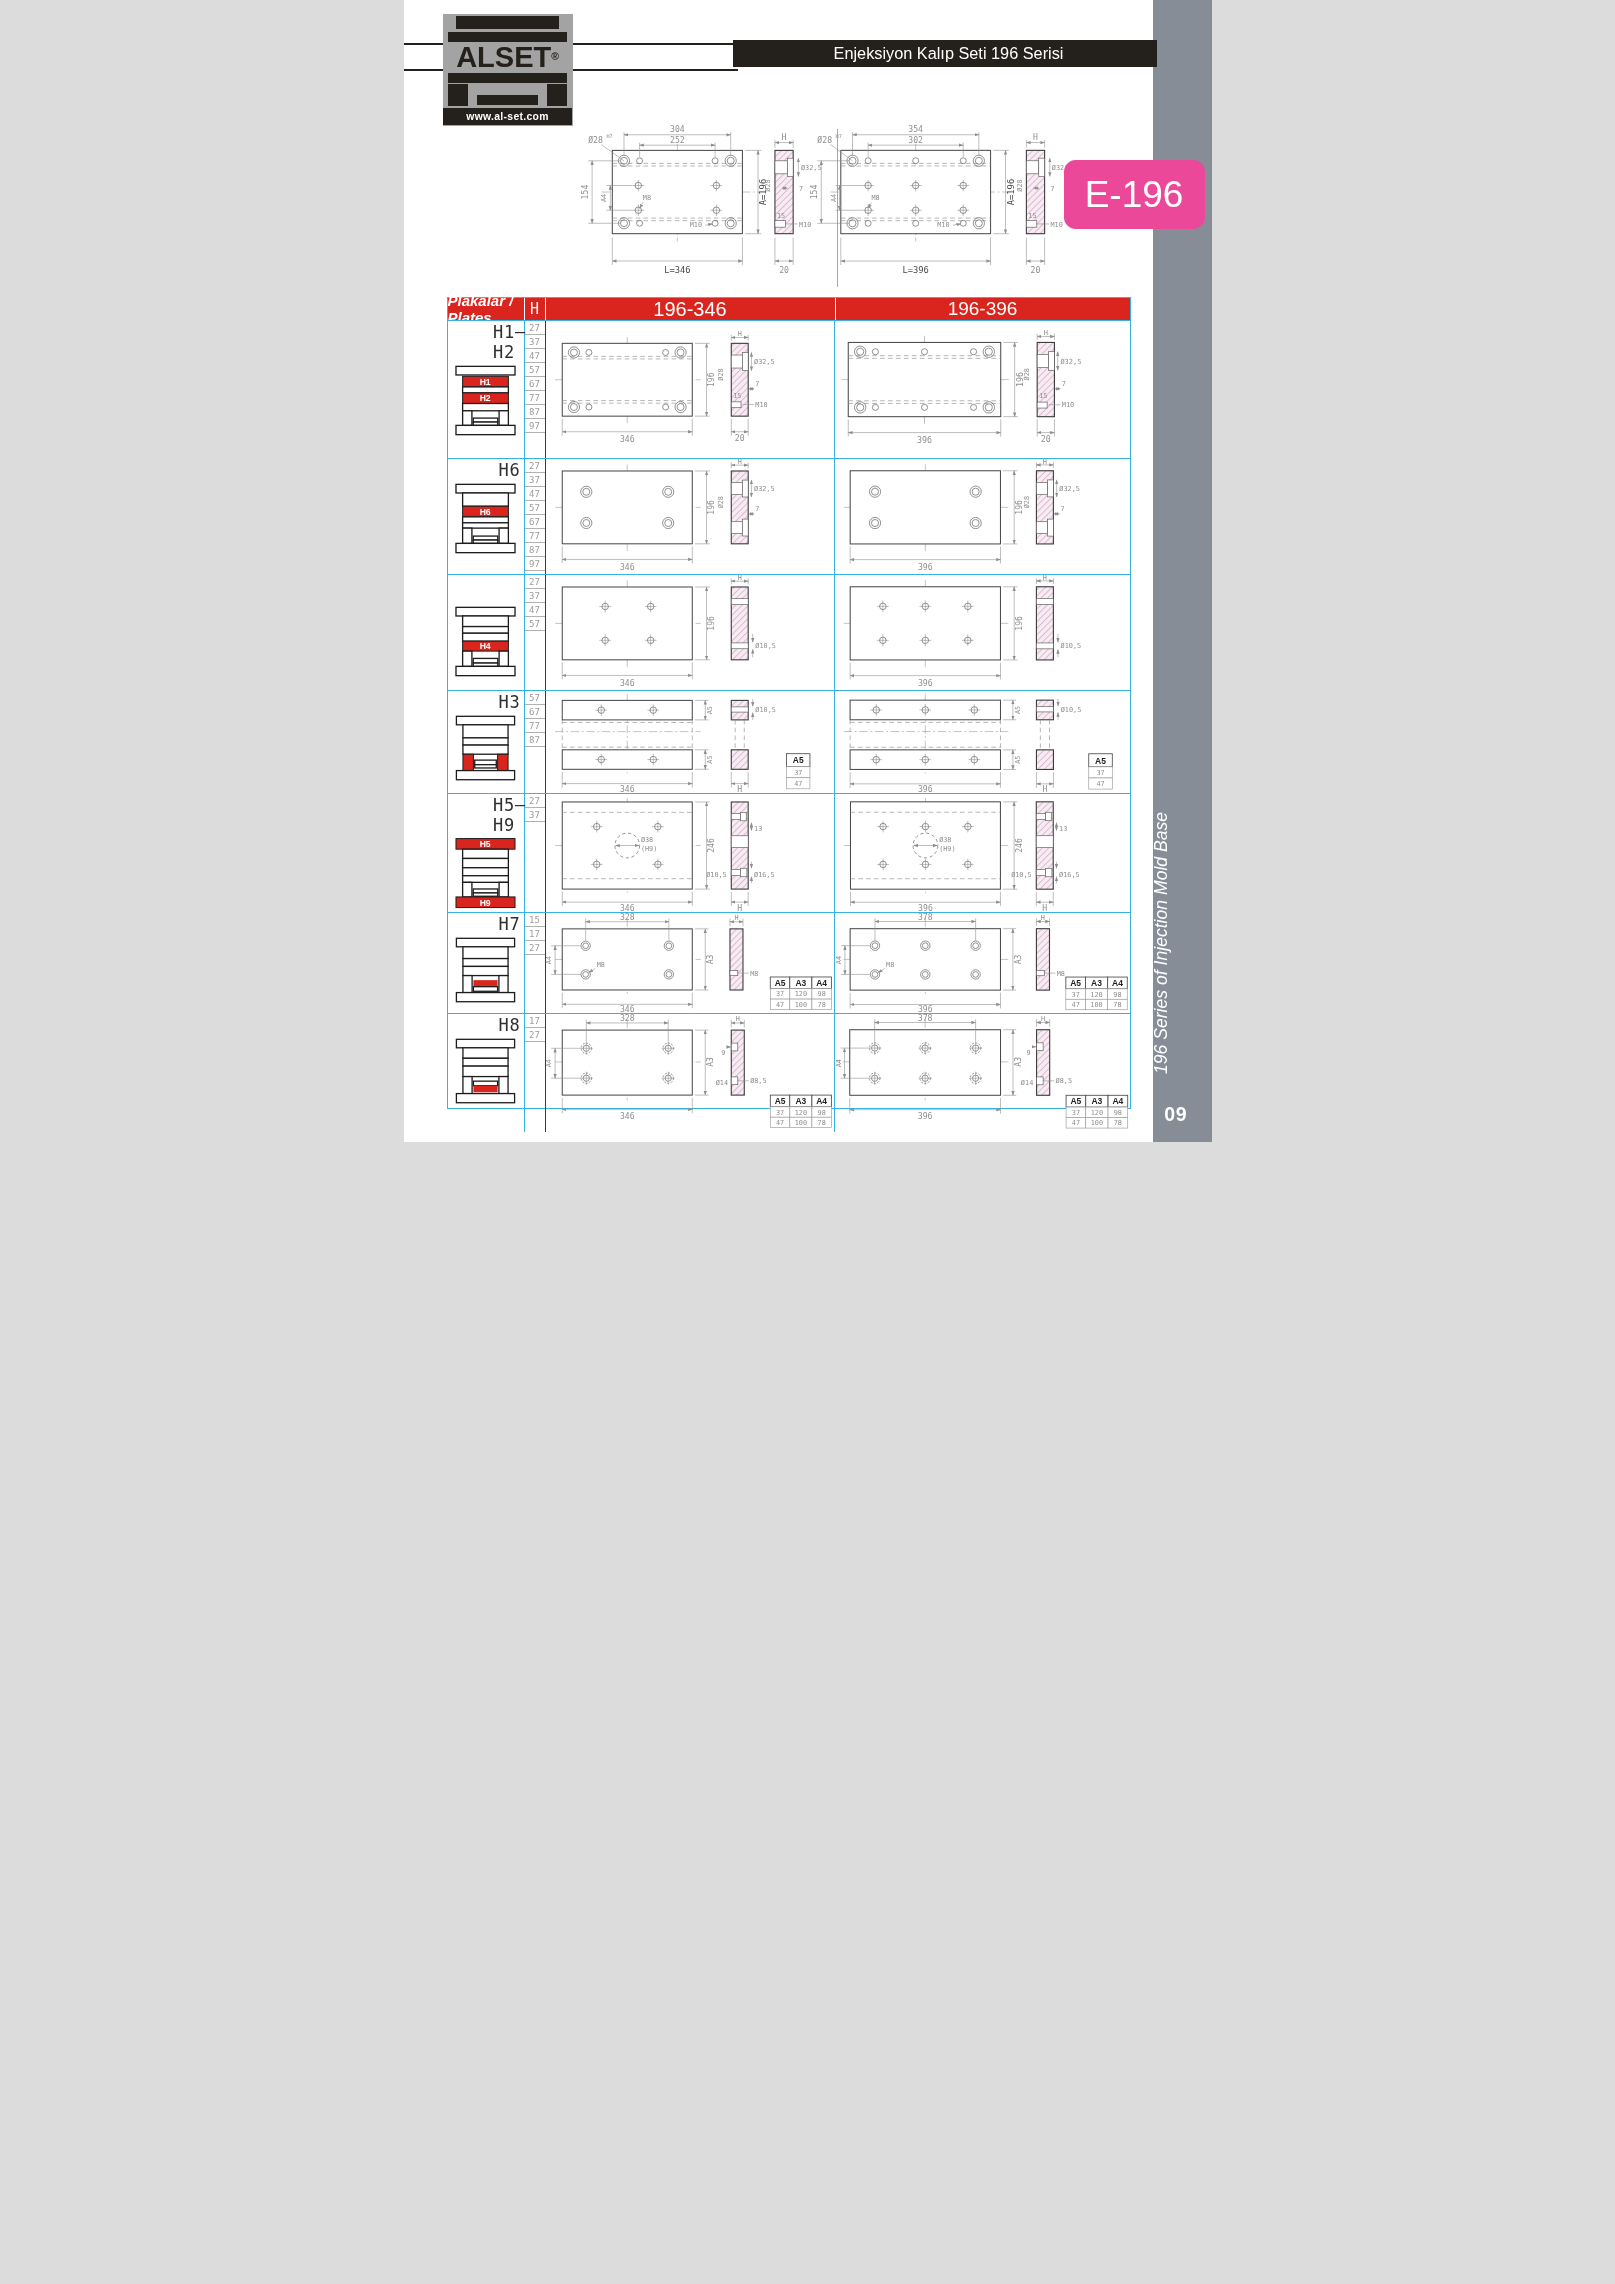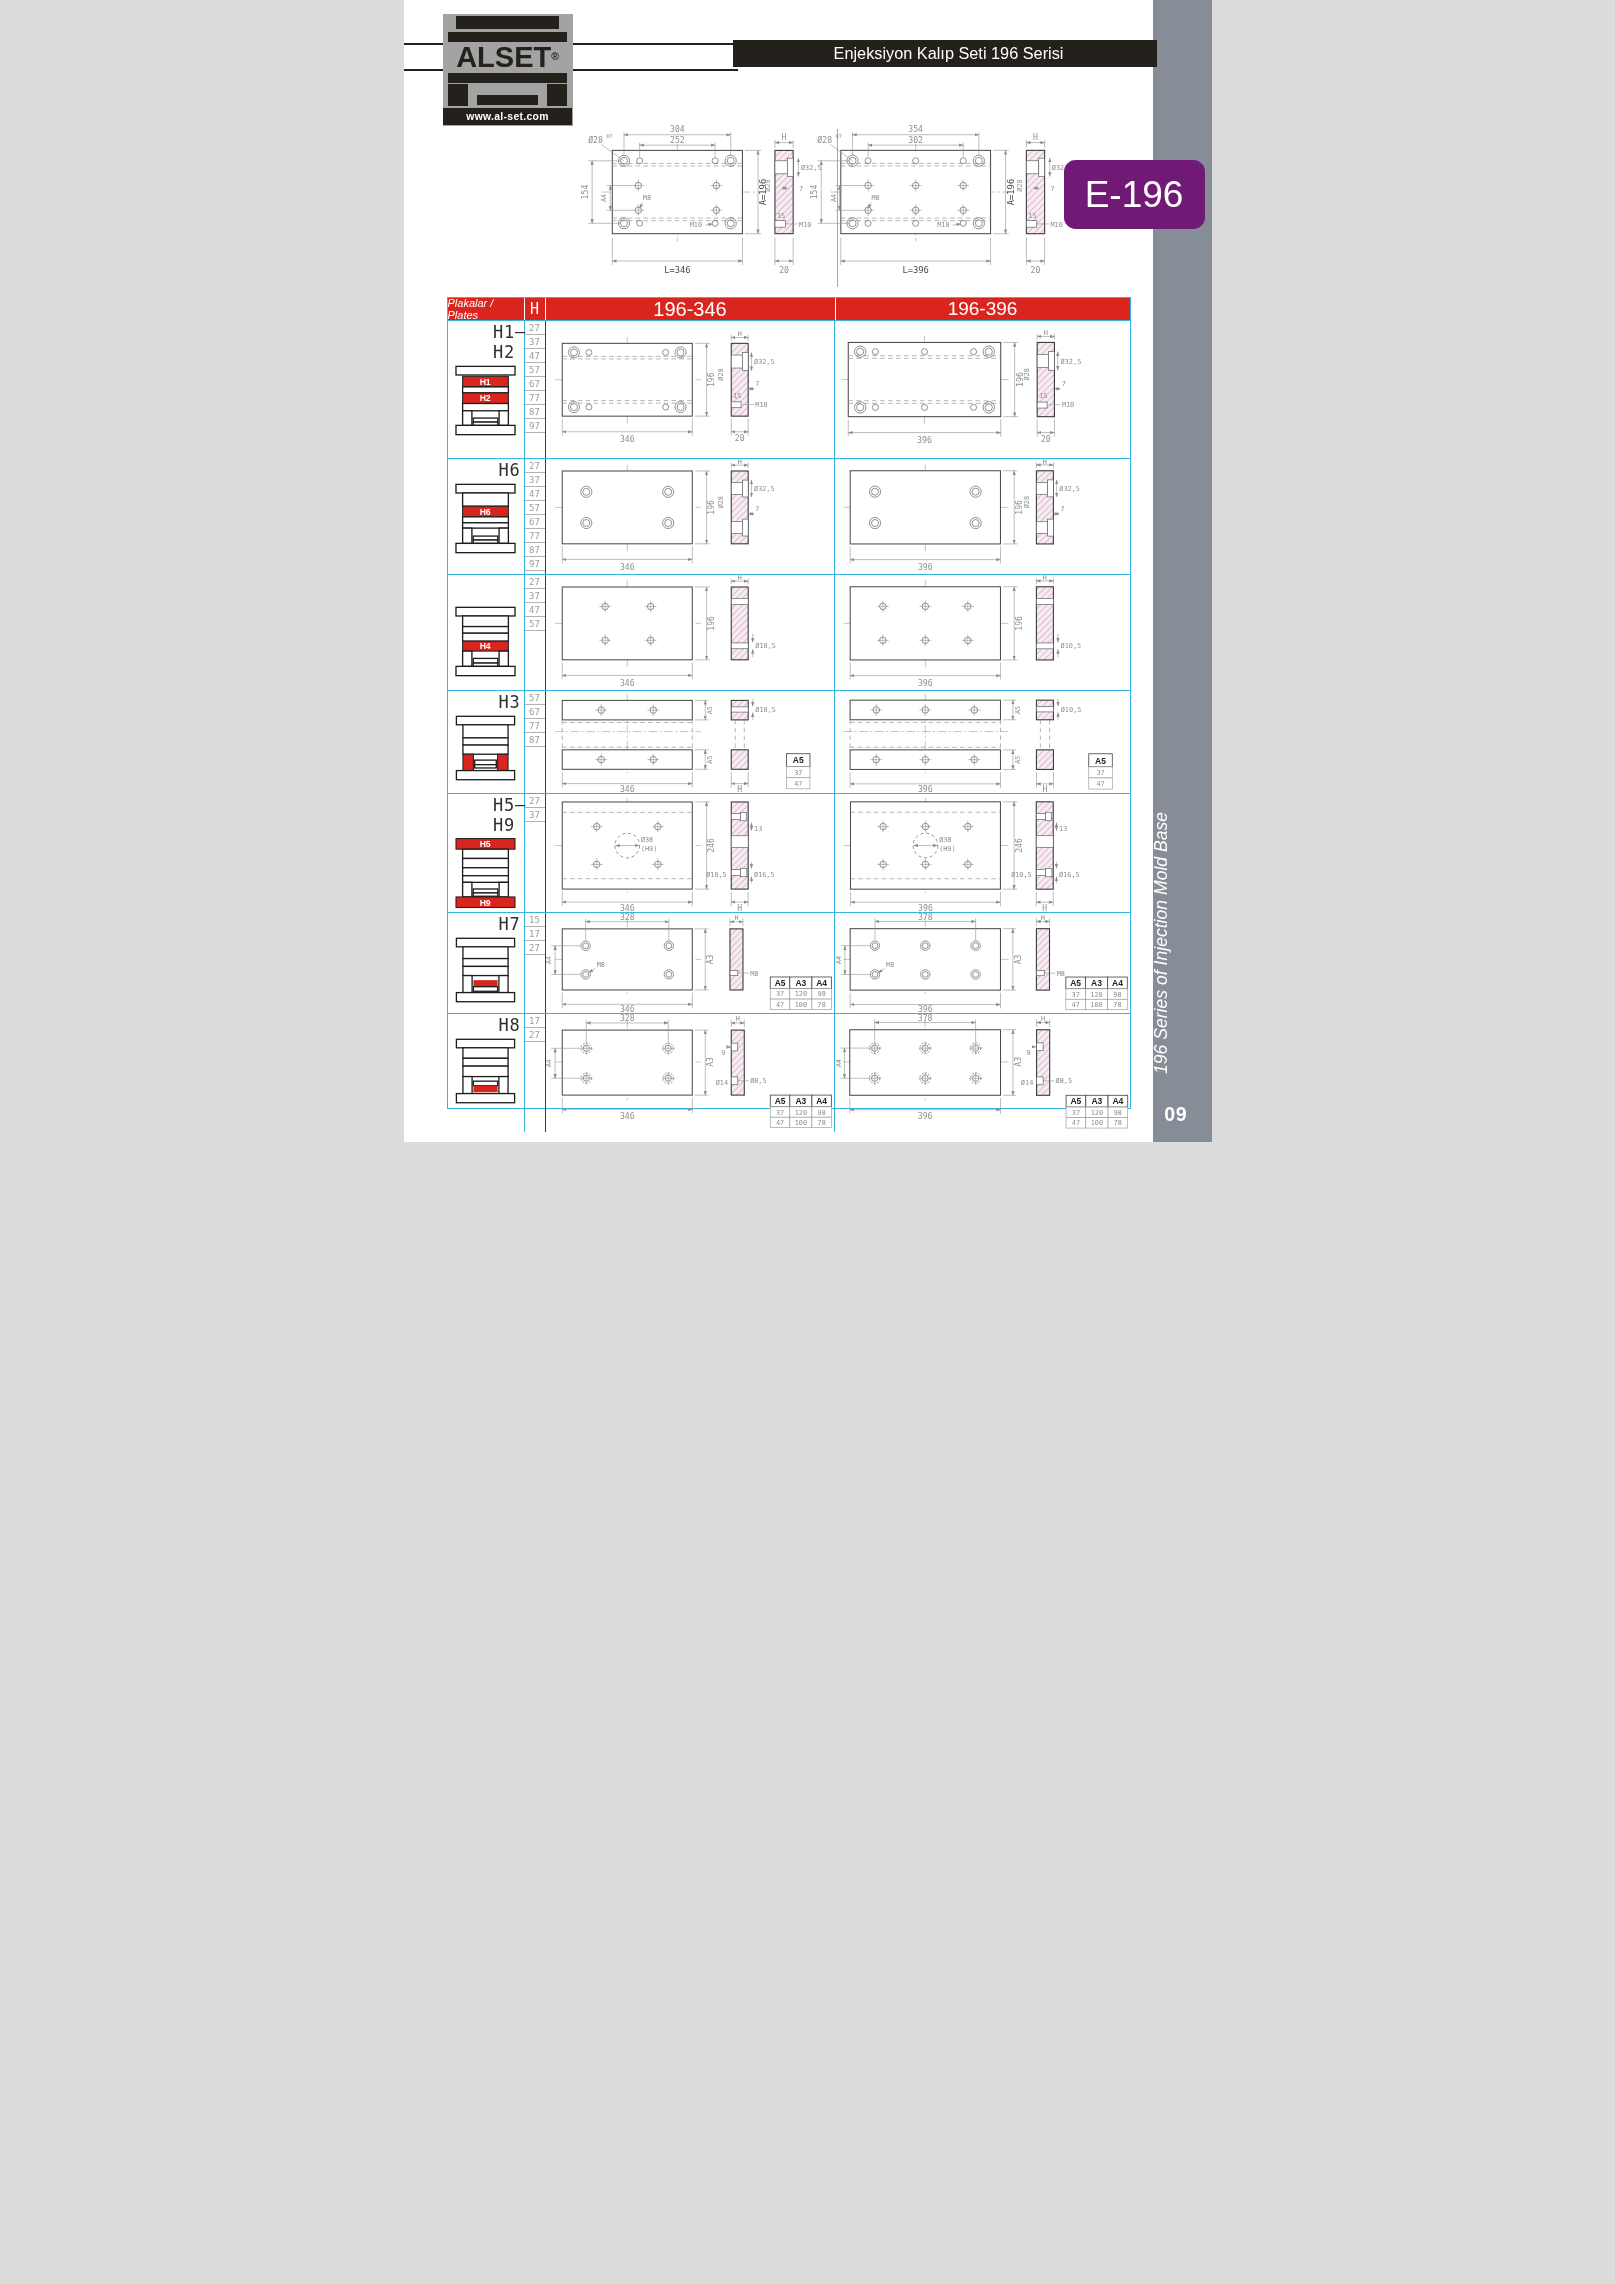--- a/index.html
+++ b/index.html
@@ -29,31 +29,31 @@
   
   .topbar{position:absolute;left:329px;top:40px;width:424px;height:27px;background:#24201c;
           display:flex;align-items:center;justify-content:center;z-index:2;}
   .topbar span{color:#fff;font-size:16.3px;padding-left:8px;}
   
   .sidebar{position:absolute;top:0;right:0;width:59px;height:1142px;background:#868d96;}
   .vtext{position:absolute;left:19.6px;bottom:68px;transform-origin:0 100%;transform:rotate(-90deg);
          white-space:nowrap;font-style:italic;font-size:17.6px;color:#fff;}
   .pnum{position:absolute;bottom:15.6px;left:11.7px;font-weight:700;font-size:19.6px;color:#fff;letter-spacing:0.7px;}
   
-  .badge{position:absolute;left:660px;top:160px;width:141px;height:69px;background:#701a75;
+  .badge{position:absolute;left:660px;top:160px;width:141px;height:69px;background:#ec4899;
          border-radius:11.7px;display:flex;align-items:center;justify-content:center;
          color:#fff;font-size:37px;z-index:4;}
   
   .tdiv{position:absolute;left:433px;top:129px;width:0.7px;height:158px;background:#a8a8a8;}
   .topdraw{position:absolute;}
   
   .sheet{position:absolute;left:43px;top:297px;width:684px;height:812px;border:1.3px solid #37b3e2;box-sizing:border-box;}
   .thead{display:flex;height:22px;background:#d9251d;}
   .th{color:#fff;display:flex;align-items:center;justify-content:center;box-sizing:border-box;}
-  .th-pl{width:77px;font-style:italic;font-size:11px;border-right:1.3px solid #fff;}
+  .th-pl{width:77px;font-style:italic;font-size:15px;border-right:1.3px solid #fff;font-weight:bold;}
   .th-h{width:21px;font-size:15px;font-weight:400;border-right:1.3px solid #fff;font-family:"DejaVu Sans Mono",monospace;}
   .th-c1{width:289px;font-size:20px;align-items:center;}
   .th-c2{flex:1;font-size:19px;border-left:1.3px solid #fff;}
   .row{display:flex;border-top:1.3px solid #37b3e2;box-sizing:border-box;position:relative;}
   .lcell{width:77px;border-right:1.3px solid #37b3e2;box-sizing:border-box;display:flex;
          flex-direction:column;align-items:center;}
   .rlab{font-family:"DejaVu Sans Mono",monospace;font-size:17px;color:#2f2f2f;margin-top:1.3px;letter-spacing:0.7px;min-height:6.5px;margin-left:48px;}
   .mini{margin-top:2.6px;}
   .mini-push{margin-top:23.5px;}
   .hcol{width:21px;border-right:1.3px solid #3c3c3c;box-sizing:border-box;display:flex;flex-direction:column;}

